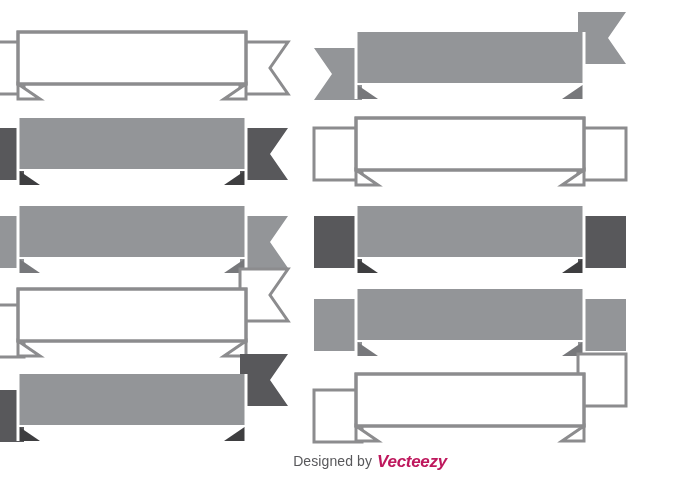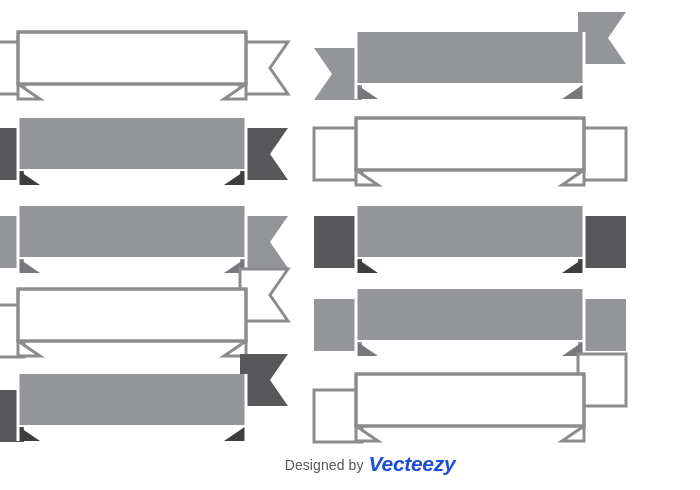--- a/index.html
+++ b/index.html
@@ -41,22 +41,22 @@
     font-family: "Liberation Sans", sans-serif;
     font-weight: 400;
     font-size: 14px;
     color: #58585b;
     margin-left: 40px;
   }
   #watermark .wm-brand {
     font-family: "Liberation Sans", sans-serif;
     font-weight: 700;
     font-style: italic;
-    font-size: 21px;
-    color: #1d4ed8;
+    font-size: 17px;
+    color: #be185d;
     letter-spacing: -0.3px;
     margin-left: 5px;
     vertical-align: -1px;
   }
 </style>
 </head>
 <body>
 
 <div id="canvas">
     <svg class="ribbon-svg" width="328" height="110" viewBox="0 0 328 110" style="left: -32px; top: 6px;">

